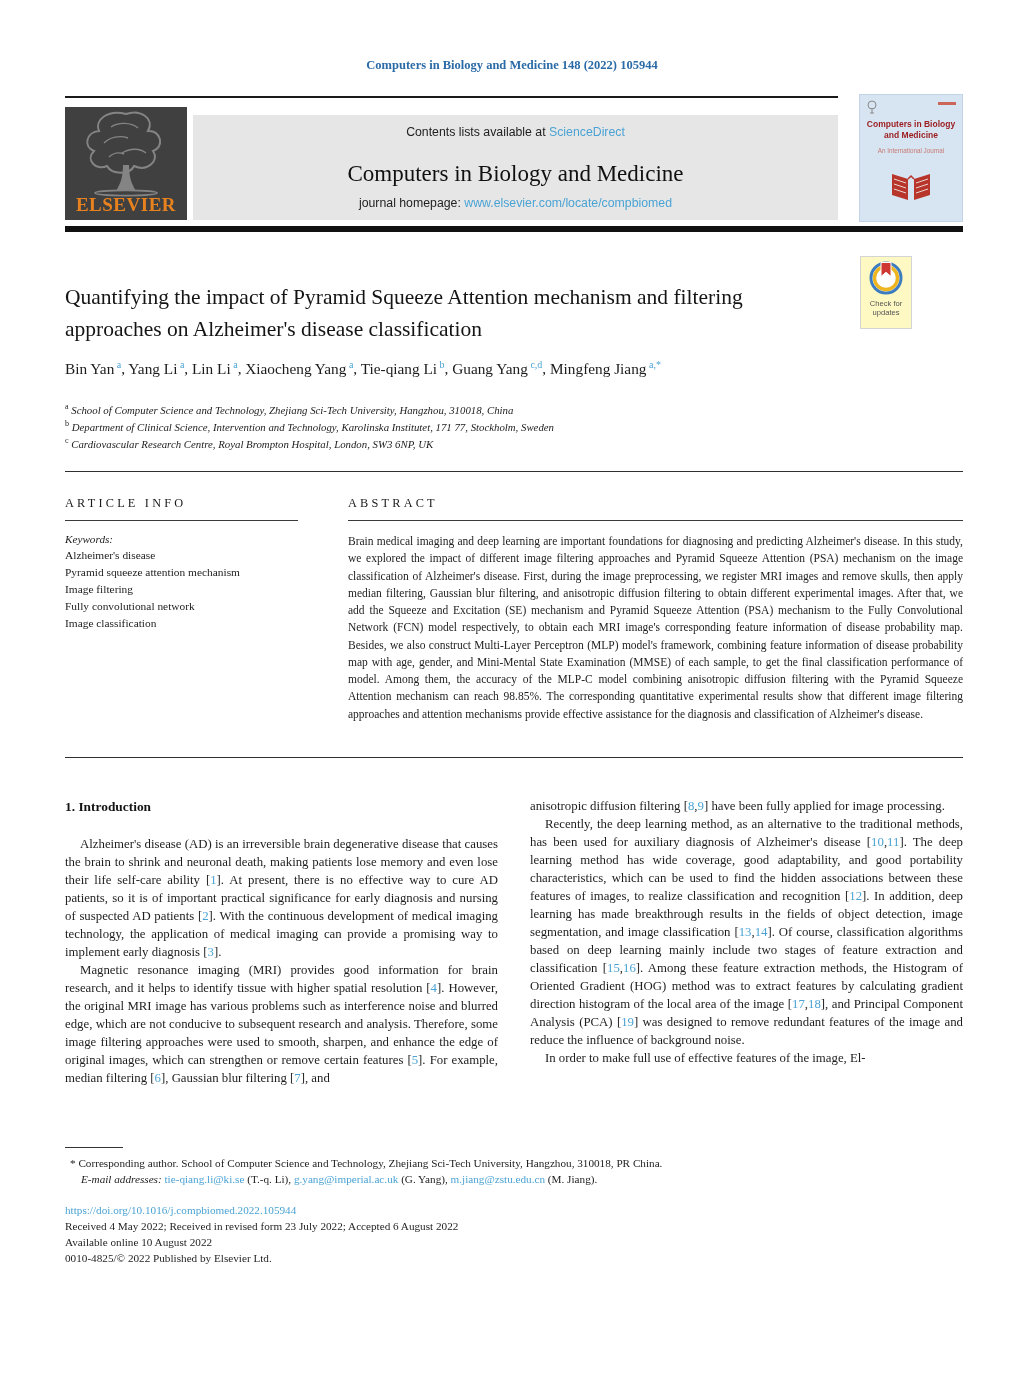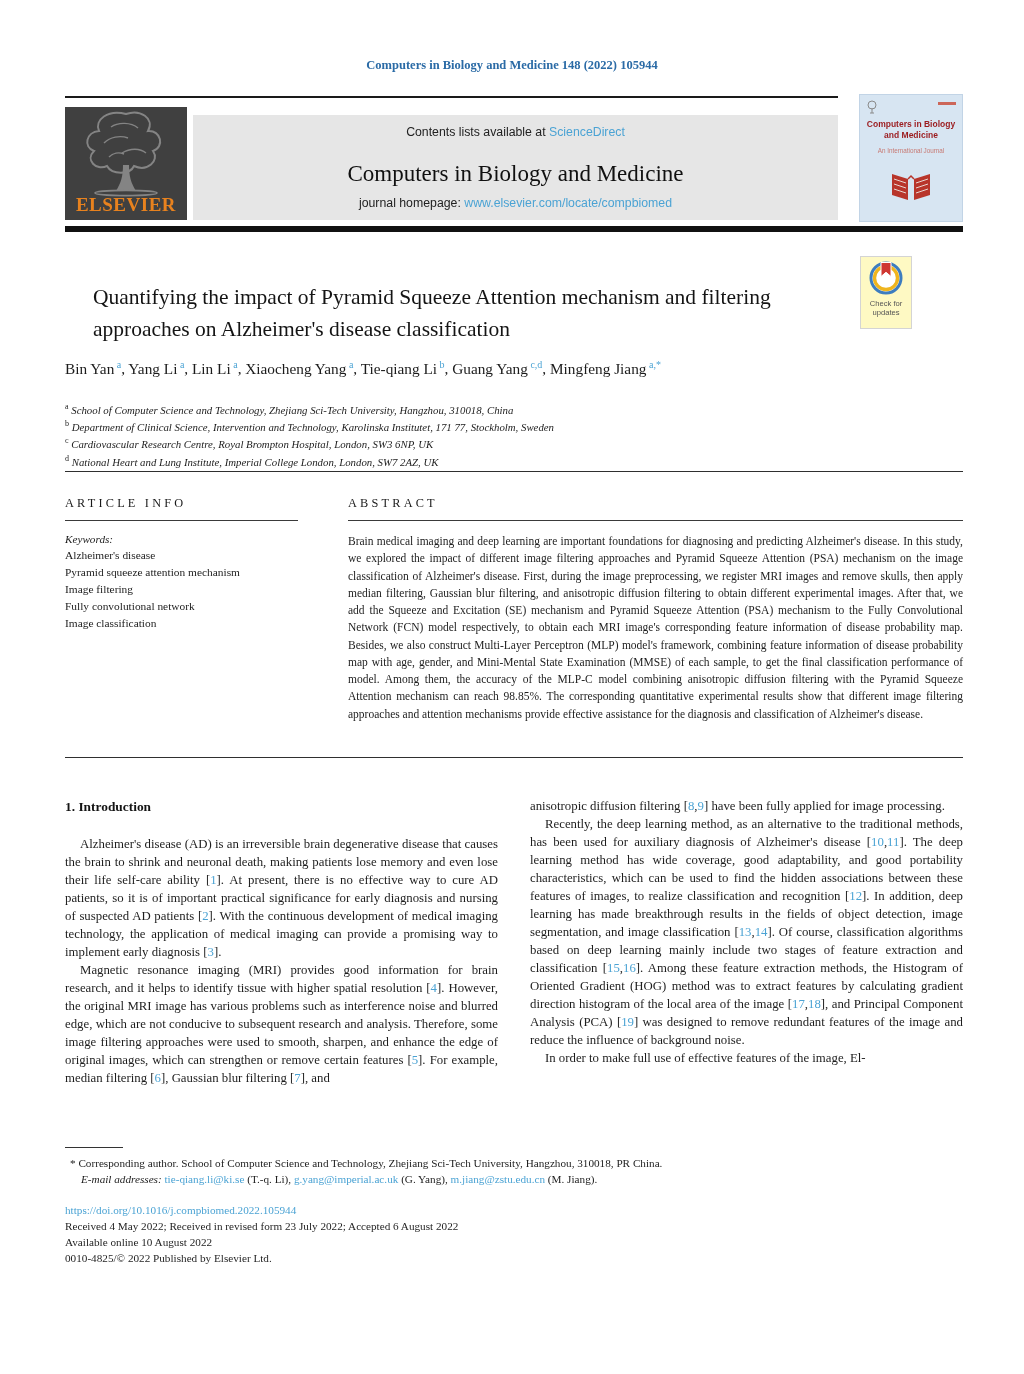--- a/index.html
+++ b/index.html
@@ -34,21 +34,21 @@
   .cover-issn-mark { position:absolute; top:7px; right:6px; width:18px; height:3px; background:#cc6659; }
   .cover-title { margin-top:24px; font-family:"Liberation Sans", sans-serif; font-weight:bold; font-size:8.5px; line-height:1.25; color:#9b1b1e; }
   .cover-subtitle { margin-top:7px; font-family:"Liberation Sans", sans-serif; font-size:6.3px; color:#c77a74; }
   .cover-book { margin-top:10px; }
 
   
   #badge { top:256px; left:860px; width:52px; border:1px solid #d4d4d4; background:#fef9c3; border-radius:0; padding:2px 2px 11px; text-align:center; cursor:pointer; }
   .badge-text { font-family:"Liberation Sans", sans-serif; font-size:7.6px; line-height:1.2; color:#555; }
 
   
-  #title { top:281px; left:65px; width:770px; font-size:21.5px; line-height:1.5; color:#141414;margin-left:28px; }
+  #title { top:281px; left:65px; width:770px; font-size:21.5px; line-height:1.5; color:#141414; }
   #authors { top:359px; left:65px; width:850px; font-size:15.3px; color:#1b1b1b; }
   #authors sup { color:#4ba3d4; font-size:10px; }
   #affs { top:400px; left:65px; width:898px; font-size:10.8px; line-height:14.6px; }
   #affs .aff-text { font-style:italic; }
   #affs sup { font-size:8px; }
 
   
   #infogrid { top:496px; left:65px; width:898px; display:grid; grid-template-columns:233px 615px; column-gap:50px; }
   .sec-heading { font-size:12.3px; font-weight:normal; letter-spacing:3.2px; color:#1a1a1a; }
   .head-rule { border-bottom:1px solid #3a3a3a; margin-top:9px; margin-bottom:12px; }
@@ -135,21 +135,20 @@
   </svg>
   <div class="badge-text">Check for updates</div>
 </div>
 
 <h1 id="title" class="abs" style="font-weight:normal;">Quantifying the impact of Pyramid Squeeze Attention mechanism and filtering approaches on Alzheimer's disease classification</h1>
 <div id="authors" class="abs"><span>Bin Yan<sup> a</sup></span>, <span>Yang Li<sup> a</sup></span>, <span>Lin Li<sup> a</sup></span>, <span>Xiaocheng Yang<sup> a</sup></span>, <span>Tie-qiang Li<sup> b</sup></span>, <span>Guang Yang<sup> c,d</sup></span>, <span>Mingfeng Jiang<sup> a,*</sup></span></div>
 <div id="affs" class="abs">
     <div><sup>a</sup><span class="aff-text"> School of Computer Science and Technology, Zhejiang Sci-Tech University, Hangzhou, 310018, China</span></div>
     <div><sup>b</sup><span class="aff-text"> Department of Clinical Science, Intervention and Technology, Karolinska Institutet, 171 77, Stockholm, Sweden</span></div>
     <div><sup>c</sup><span class="aff-text"> Cardiovascular Research Centre, Royal Brompton Hospital, London, SW3 6NP, UK</span></div>
-    <div><sup>d</sup><span class="aff-text"> National Heart and Lung Institute, Imperial College London, London, SW7 2AZ, UK</span></div>
   </div>
 
 <div id="rule2" class="abs"></div>
 
 <div id="infogrid" class="abs">
   <div>
     <div class="sec-heading">ARTICLE INFO</div>
     <div class="head-rule"></div>
     <div class="kw-label">Keywords:</div>
     <div>

